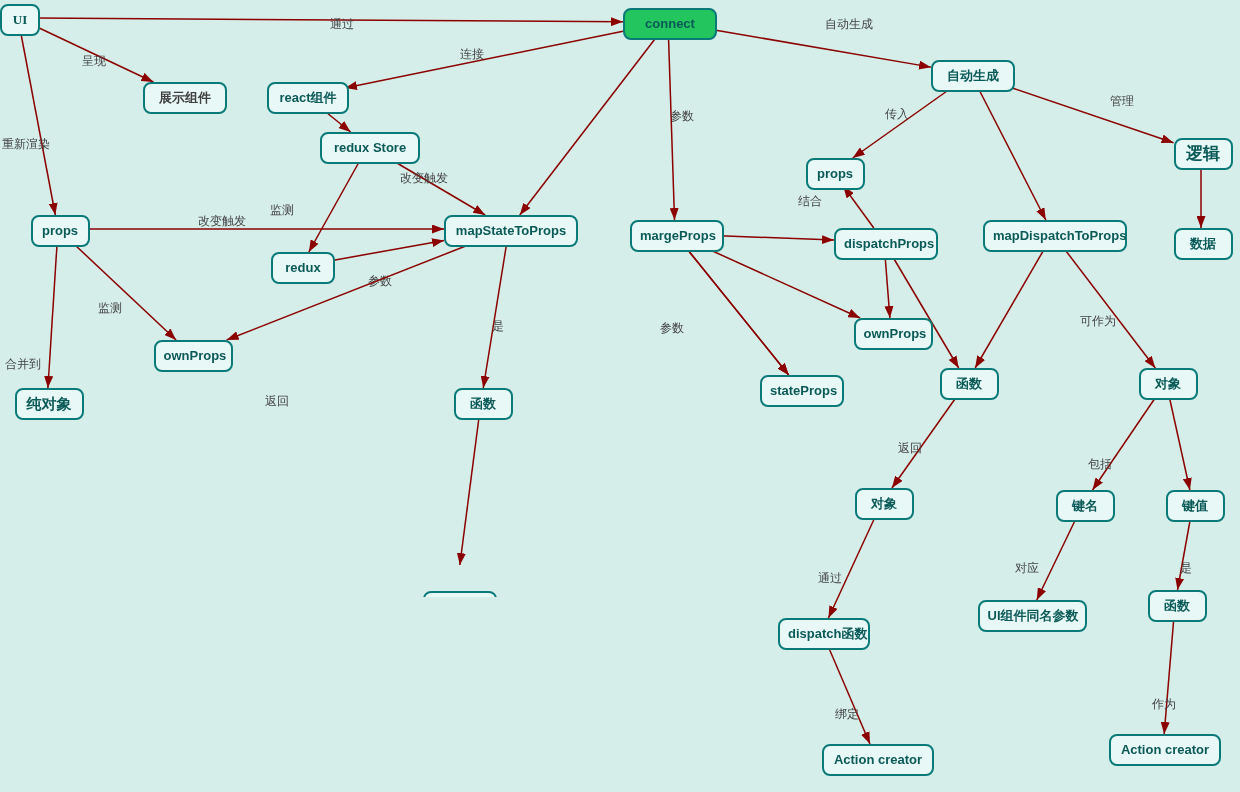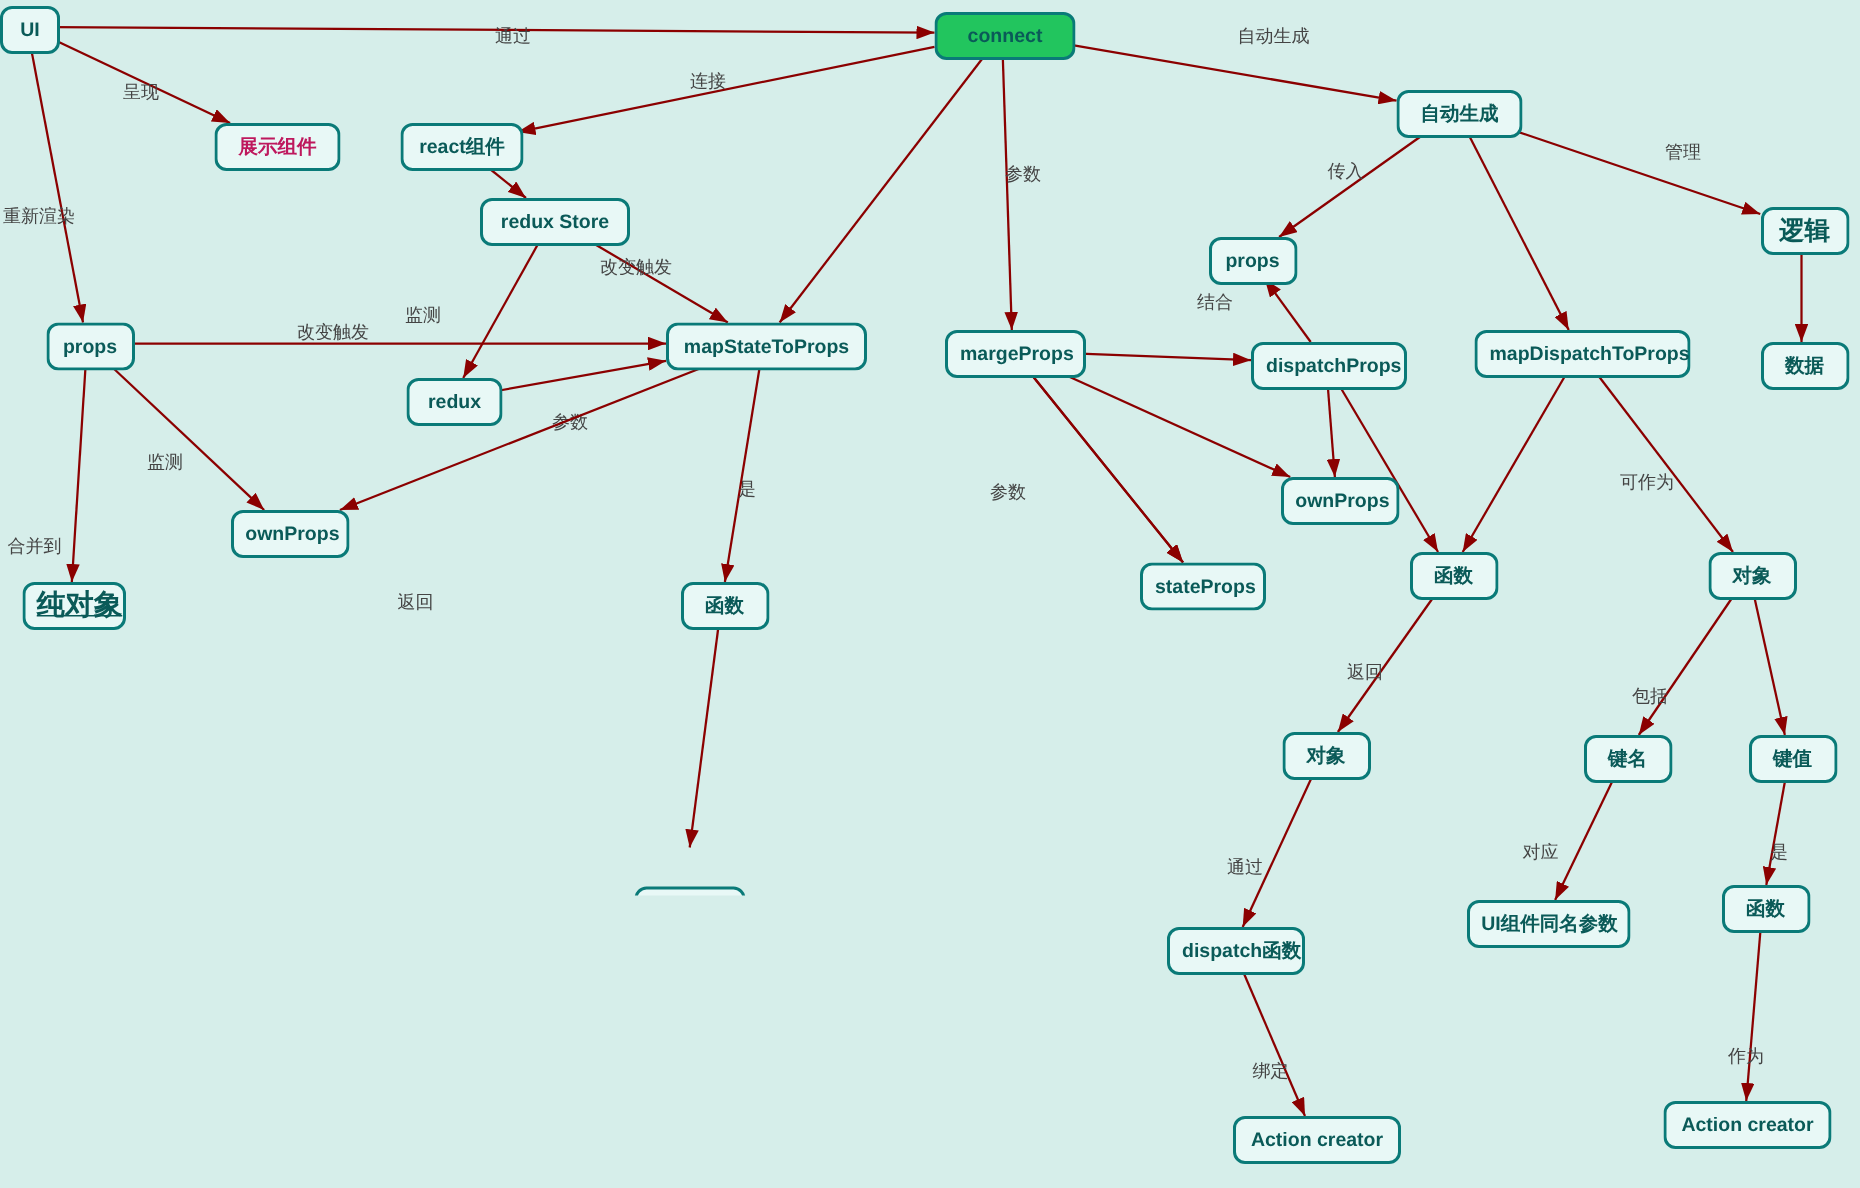--- a/index.html
+++ b/index.html
@@ -84,42 +84,42 @@
     <line x1="1076.2545454545455" y1="518" x2="1036.7454545454545" y2="600" stroke="#8b0000" stroke-width="1.5" marker-end="url(#arrowhead)"></line>
     <text x="1015" y="572" font-size="12" fill="#444" font-family="Arial,sans-serif">对应</text>
     <line x1="1190.48" y1="518" x2="1177.52" y2="590" stroke="#8b0000" stroke-width="1.5" marker-end="url(#arrowhead)"></line>
     <text x="1180" y="572" font-size="12" fill="#444" font-family="Arial,sans-serif">是</text>
     <line x1="828" y1="646" x2="870" y2="744" stroke="#8b0000" stroke-width="1.5" marker-end="url(#arrowhead)"></line>
     <text x="835" y="718" font-size="12" fill="#444" font-family="Arial,sans-serif">绑定</text>
     <line x1="1173.8333333333333" y1="618" x2="1164.1666666666667" y2="734" stroke="#8b0000" stroke-width="1.5" marker-end="url(#arrowhead)"></line>
     <text x="1152" y="708" font-size="12" fill="#444" font-family="Arial,sans-serif">作为</text>
     <line x1="479.180790960452" y1="416" x2="459.819209039548" y2="565" stroke="#8b0000" stroke-width="1.5" marker-end="url(#arrowhead)"></line>
     <line x1="686.2903225806451" y1="248" x2="788.7096774193549" y2="375" stroke="#8b0000" stroke-width="1.5" marker-end="url(#arrowhead)"></line>
-    <foreignObject x="0" y="4" width="40" height="32"><div style="border: 2px solid rgb(10, 122, 120); border-radius: 8px; background: rgb(232, 248, 246); color: rgb(10, 90, 88); font-size: 13px; font-weight: 600; padding: 3px 8px; white-space: nowrap; text-align: center; display: inline-block; width: 100%; height: 100%; line-height: 22px; box-sizing: border-box;">UI</div></foreignObject>
+    <foreignObject x="0" y="4" width="40" height="32"><div style="border: 2px solid rgb(10, 122, 120); border-radius: 8px; background: rgb(232, 248, 246); color: rgb(10, 90, 88); font-size: 13px; font-weight: 600; padding: 3px 8px; white-space: nowrap; text-align: center; display: inline-block; width: 100%; height: 100%; line-height: 22px; box-sizing: border-box; font-family: Liberation Serif, serif;">UI</div></foreignObject>
     <foreignObject x="623" y="8" width="94" height="32"><div style="border: 2px solid rgb(10, 122, 120); border-radius: 8px; background: #22c55e; color: rgb(10, 90, 88); font-size: 13px; font-weight: 600; padding: 3px 8px; white-space: nowrap; text-align: center; display: inline-block; width: 100%; height: 100%; line-height: 22px; box-sizing: border-box;">connect</div></foreignObject>
-    <foreignObject x="143" y="82" width="84" height="32"><div style="border: 2px solid rgb(10, 122, 120); border-radius: 8px; background: rgb(232, 248, 246); color: #be185d; font-size: 13px; font-weight: 600; padding: 3px 8px; white-space: nowrap; text-align: center; display: inline-block; width: 100%; height: 100%; line-height: 22px; box-sizing: border-box;">展示组件</div></foreignObject>
+    <foreignObject x="143" y="82" width="84" height="32"><div style="border: 2px solid rgb(10, 122, 120); border-radius: 8px; background: rgb(232, 248, 246); color: #404040; font-size: 13px; font-weight: 600; padding: 3px 8px; white-space: nowrap; text-align: center; display: inline-block; width: 100%; height: 100%; line-height: 22px; box-sizing: border-box;">展示组件</div></foreignObject>
     <foreignObject x="267" y="82" width="82" height="32"><div style="border: 2px solid rgb(10, 122, 120); border-radius: 8px; background: rgb(232, 248, 246); color: rgb(10, 90, 88); font-size: 13px; font-weight: 600; padding: 3px 8px; white-space: nowrap; text-align: center; display: inline-block; width: 100%; height: 100%; line-height: 22px; box-sizing: border-box;">react组件</div></foreignObject>
     <foreignObject x="931" y="60" width="84" height="32"><div style="border: 2px solid rgb(10, 122, 120); border-radius: 8px; background: rgb(232, 248, 246); color: rgb(10, 90, 88); font-size: 13px; font-weight: 600; padding: 3px 8px; white-space: nowrap; text-align: center; display: inline-block; width: 100%; height: 100%; line-height: 22px; box-sizing: border-box;">自动生成</div></foreignObject>
     <foreignObject x="320" y="132" width="100" height="32"><div style="border: 2px solid rgb(10, 122, 120); border-radius: 8px; background: rgb(232, 248, 246); color: rgb(10, 90, 88); font-size: 13px; font-weight: 600; padding: 3px 8px; white-space: nowrap; text-align: center; display: inline-block; width: 100%; height: 100%; line-height: 22px; box-sizing: border-box;">redux Store</div></foreignObject>
     <foreignObject x="30.5" y="215" width="59" height="32"><div style="border: 2px solid rgb(10, 122, 120); border-radius: 8px; background: rgb(232, 248, 246); color: rgb(10, 90, 88); font-size: 13px; font-weight: 600; padding: 3px 8px; white-space: nowrap; text-align: center; display: inline-block; width: 100%; height: 100%; line-height: 22px; box-sizing: border-box;">props</div></foreignObject>
     <foreignObject x="444" y="215" width="134" height="32"><div style="border: 2px solid rgb(10, 122, 120); border-radius: 8px; background: rgb(232, 248, 246); color: rgb(10, 90, 88); font-size: 13px; font-weight: 600; padding: 3px 8px; white-space: nowrap; text-align: center; display: inline-block; width: 100%; height: 100%; line-height: 22px; box-sizing: border-box;">mapStateToProps</div></foreignObject>
     <foreignObject x="630" y="220" width="94" height="32"><div style="border: 2px solid rgb(10, 122, 120); border-radius: 8px; background: rgb(232, 248, 246); color: rgb(10, 90, 88); font-size: 13px; font-weight: 600; padding: 3px 8px; white-space: nowrap; text-align: center; display: inline-block; width: 100%; height: 100%; line-height: 22px; box-sizing: border-box;">margeProps</div></foreignObject>
     <foreignObject x="834" y="228" width="104" height="32"><div style="border: 2px solid rgb(10, 122, 120); border-radius: 8px; background: rgb(232, 248, 246); color: rgb(10, 90, 88); font-size: 13px; font-weight: 600; padding: 3px 8px; white-space: nowrap; text-align: center; display: inline-block; width: 100%; height: 100%; line-height: 22px; box-sizing: border-box;">dispatchProps</div></foreignObject>
     <foreignObject x="983" y="220" width="144" height="32"><div style="border: 2px solid rgb(10, 122, 120); border-radius: 8px; background: rgb(232, 248, 246); color: rgb(10, 90, 88); font-size: 13px; font-weight: 600; padding: 3px 8px; white-space: nowrap; text-align: center; display: inline-block; width: 100%; height: 100%; line-height: 22px; box-sizing: border-box;">mapDispatchToProps</div></foreignObject>
     <foreignObject x="1173.5" y="138" width="59" height="32"><div style="border: 2px solid rgb(10, 122, 120); border-radius: 8px; background: rgb(232, 248, 246); color: rgb(10, 90, 88); font-size: 17px; font-weight: 600; padding: 3px 8px; white-space: nowrap; text-align: center; display: inline-block; width: 100%; height: 100%; line-height: 22px; box-sizing: border-box;">逻辑</div></foreignObject>
     <foreignObject x="1173.5" y="228" width="59" height="32"><div style="border: 2px solid rgb(10, 122, 120); border-radius: 8px; background: rgb(232, 248, 246); color: rgb(10, 90, 88); font-size: 13px; font-weight: 600; padding: 3px 8px; white-space: nowrap; text-align: center; display: inline-block; width: 100%; height: 100%; line-height: 22px; box-sizing: border-box;">数据</div></foreignObject>
     <foreignObject x="271" y="252" width="64" height="32"><div style="border: 2px solid rgb(10, 122, 120); border-radius: 8px; background: rgb(232, 248, 246); color: rgb(10, 90, 88); font-size: 13px; font-weight: 600; padding: 3px 8px; white-space: nowrap; text-align: center; display: inline-block; width: 100%; height: 100%; line-height: 22px; box-sizing: border-box;">redux</div></foreignObject>
     <foreignObject x="805.5" y="158" width="59" height="32"><div style="border: 2px solid rgb(10, 122, 120); border-radius: 8px; background: rgb(232, 248, 246); color: rgb(10, 90, 88); font-size: 13px; font-weight: 600; padding: 3px 8px; white-space: nowrap; text-align: center; display: inline-block; width: 100%; height: 100%; line-height: 22px; box-sizing: border-box;">props</div></foreignObject>
     <foreignObject x="153.5" y="340" width="79" height="32"><div style="border: 2px solid rgb(10, 122, 120); border-radius: 8px; background: rgb(232, 248, 246); color: rgb(10, 90, 88); font-size: 13px; font-weight: 600; padding: 3px 8px; white-space: nowrap; text-align: center; display: inline-block; width: 100%; height: 100%; line-height: 22px; box-sizing: border-box;">ownProps</div></foreignObject>
     <foreignObject x="853.5" y="318" width="79" height="32"><div style="border: 2px solid rgb(10, 122, 120); border-radius: 8px; background: rgb(232, 248, 246); color: rgb(10, 90, 88); font-size: 13px; font-weight: 600; padding: 3px 8px; white-space: nowrap; text-align: center; display: inline-block; width: 100%; height: 100%; line-height: 22px; box-sizing: border-box;">ownProps</div></foreignObject>
     <foreignObject x="760" y="375" width="84" height="32"><div style="border: 2px solid rgb(10, 122, 120); border-radius: 8px; background: rgb(232, 248, 246); color: rgb(10, 90, 88); font-size: 13px; font-weight: 600; padding: 3px 8px; white-space: nowrap; text-align: center; display: inline-block; width: 100%; height: 100%; line-height: 22px; box-sizing: border-box;">stateProps</div></foreignObject>
     <foreignObject x="453.5" y="388" width="59" height="32"><div style="border: 2px solid rgb(10, 122, 120); border-radius: 8px; background: rgb(232, 248, 246); color: rgb(10, 90, 88); font-size: 13px; font-weight: 600; padding: 3px 8px; white-space: nowrap; text-align: center; display: inline-block; width: 100%; height: 100%; line-height: 22px; box-sizing: border-box;">函数</div></foreignObject>
     <foreignObject x="1138.5" y="368" width="59" height="32"><div style="border: 2px solid rgb(10, 122, 120); border-radius: 8px; background: rgb(232, 248, 246); color: rgb(10, 90, 88); font-size: 13px; font-weight: 600; padding: 3px 8px; white-space: nowrap; text-align: center; display: inline-block; width: 100%; height: 100%; line-height: 22px; box-sizing: border-box;">对象</div></foreignObject>
     <foreignObject x="939.5" y="368" width="59" height="32"><div style="border: 2px solid rgb(10, 122, 120); border-radius: 8px; background: rgb(232, 248, 246); color: rgb(10, 90, 88); font-size: 13px; font-weight: 600; padding: 3px 8px; white-space: nowrap; text-align: center; display: inline-block; width: 100%; height: 100%; line-height: 22px; box-sizing: border-box;">函数</div></foreignObject>
-    <foreignObject x="14.5" y="388" width="69" height="32"><div style="border: 2px solid rgb(10, 122, 120); border-radius: 8px; background: rgb(232, 248, 246); color: rgb(10, 90, 88); font-size: 19px; font-weight: 600; padding: 3px 8px; white-space: nowrap; text-align: center; display: inline-block; width: 100%; height: 100%; line-height: 22px; box-sizing: border-box; text-decoration: underline;">纯对象</div></foreignObject>
+    <foreignObject x="14.5" y="388" width="69" height="32"><div style="border: 2px solid rgb(10, 122, 120); border-radius: 8px; background: rgb(232, 248, 246); color: rgb(10, 90, 88); font-size: 15px; font-weight: 600; padding: 3px 8px; white-space: nowrap; text-align: center; display: inline-block; width: 100%; height: 100%; line-height: 22px; box-sizing: border-box;">纯对象</div></foreignObject>
     <foreignObject x="423" y="565" width="74" height="32"><div style="border: 2px solid rgb(10, 122, 120); border-radius: 8px; background: rgb(232, 248, 246); color: rgb(10, 90, 88); font-size: 13px; font-weight: 600; padding: 3px 8px; white-space: nowrap; text-align: center; display: inline-block; width: 100%; height: 100%; line-height: 22px; box-sizing: border-box; margin-top: 26px;">options</div></foreignObject>
     <foreignObject x="854.5" y="488" width="59" height="32"><div style="border: 2px solid rgb(10, 122, 120); border-radius: 8px; background: rgb(232, 248, 246); color: rgb(10, 90, 88); font-size: 13px; font-weight: 600; padding: 3px 8px; white-space: nowrap; text-align: center; display: inline-block; width: 100%; height: 100%; line-height: 22px; box-sizing: border-box;">对象</div></foreignObject>
     <foreignObject x="1055.5" y="490" width="59" height="32"><div style="border: 2px solid rgb(10, 122, 120); border-radius: 8px; background: rgb(232, 248, 246); color: rgb(10, 90, 88); font-size: 13px; font-weight: 600; padding: 3px 8px; white-space: nowrap; text-align: center; display: inline-block; width: 100%; height: 100%; line-height: 22px; box-sizing: border-box;">键名</div></foreignObject>
     <foreignObject x="1165.5" y="490" width="59" height="32"><div style="border: 2px solid rgb(10, 122, 120); border-radius: 8px; background: rgb(232, 248, 246); color: rgb(10, 90, 88); font-size: 13px; font-weight: 600; padding: 3px 8px; white-space: nowrap; text-align: center; display: inline-block; width: 100%; height: 100%; line-height: 22px; box-sizing: border-box;">键值</div></foreignObject>
     <foreignObject x="778" y="618" width="92" height="32"><div style="border: 2px solid rgb(10, 122, 120); border-radius: 8px; background: rgb(232, 248, 246); color: rgb(10, 90, 88); font-size: 13px; font-weight: 600; padding: 3px 8px; white-space: nowrap; text-align: center; display: inline-block; width: 100%; height: 100%; line-height: 22px; box-sizing: border-box;">dispatch函数</div></foreignObject>
     <foreignObject x="977.5" y="600" width="109" height="32"><div style="border: 2px solid rgb(10, 122, 120); border-radius: 8px; background: rgb(232, 248, 246); color: rgb(10, 90, 88); font-size: 13px; font-weight: 600; padding: 3px 8px; white-space: nowrap; text-align: center; display: inline-block; width: 100%; height: 100%; line-height: 22px; box-sizing: border-box;">UI组件同名参数</div></foreignObject>
     <foreignObject x="1147.5" y="590" width="59" height="32"><div style="border: 2px solid rgb(10, 122, 120); border-radius: 8px; background: rgb(232, 248, 246); color: rgb(10, 90, 88); font-size: 13px; font-weight: 600; padding: 3px 8px; white-space: nowrap; text-align: center; display: inline-block; width: 100%; height: 100%; line-height: 22px; box-sizing: border-box;">函数</div></foreignObject>
     <foreignObject x="822" y="744" width="112" height="32"><div style="border: 2px solid rgb(10, 122, 120); border-radius: 8px; background: rgb(232, 248, 246); color: rgb(10, 90, 88); font-size: 13px; font-weight: 600; padding: 3px 8px; white-space: nowrap; text-align: center; display: inline-block; width: 100%; height: 100%; line-height: 22px; box-sizing: border-box;">Action creator</div></foreignObject>
     <foreignObject x="1109" y="734" width="112" height="32"><div style="border: 2px solid rgb(10, 122, 120); border-radius: 8px; background: rgb(232, 248, 246); color: rgb(10, 90, 88); font-size: 13px; font-weight: 600; padding: 3px 8px; white-space: nowrap; text-align: center; display: inline-block; width: 100%; height: 100%; line-height: 22px; box-sizing: border-box;">Action creator</div></foreignObject>
   </svg>

